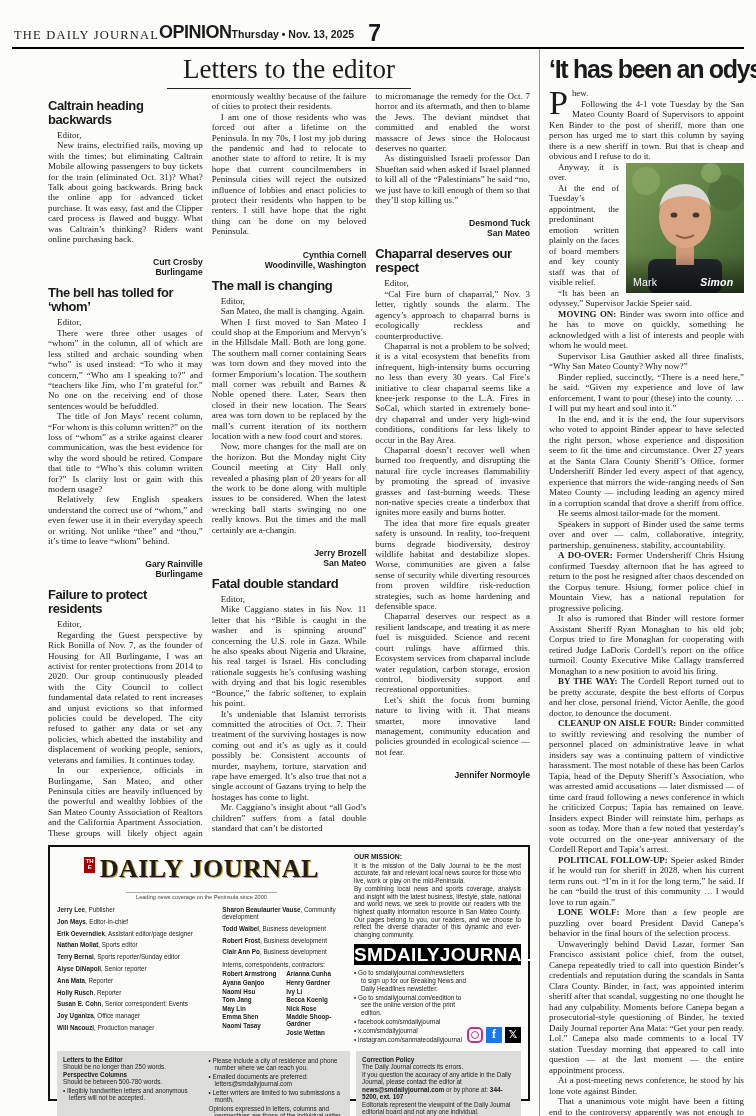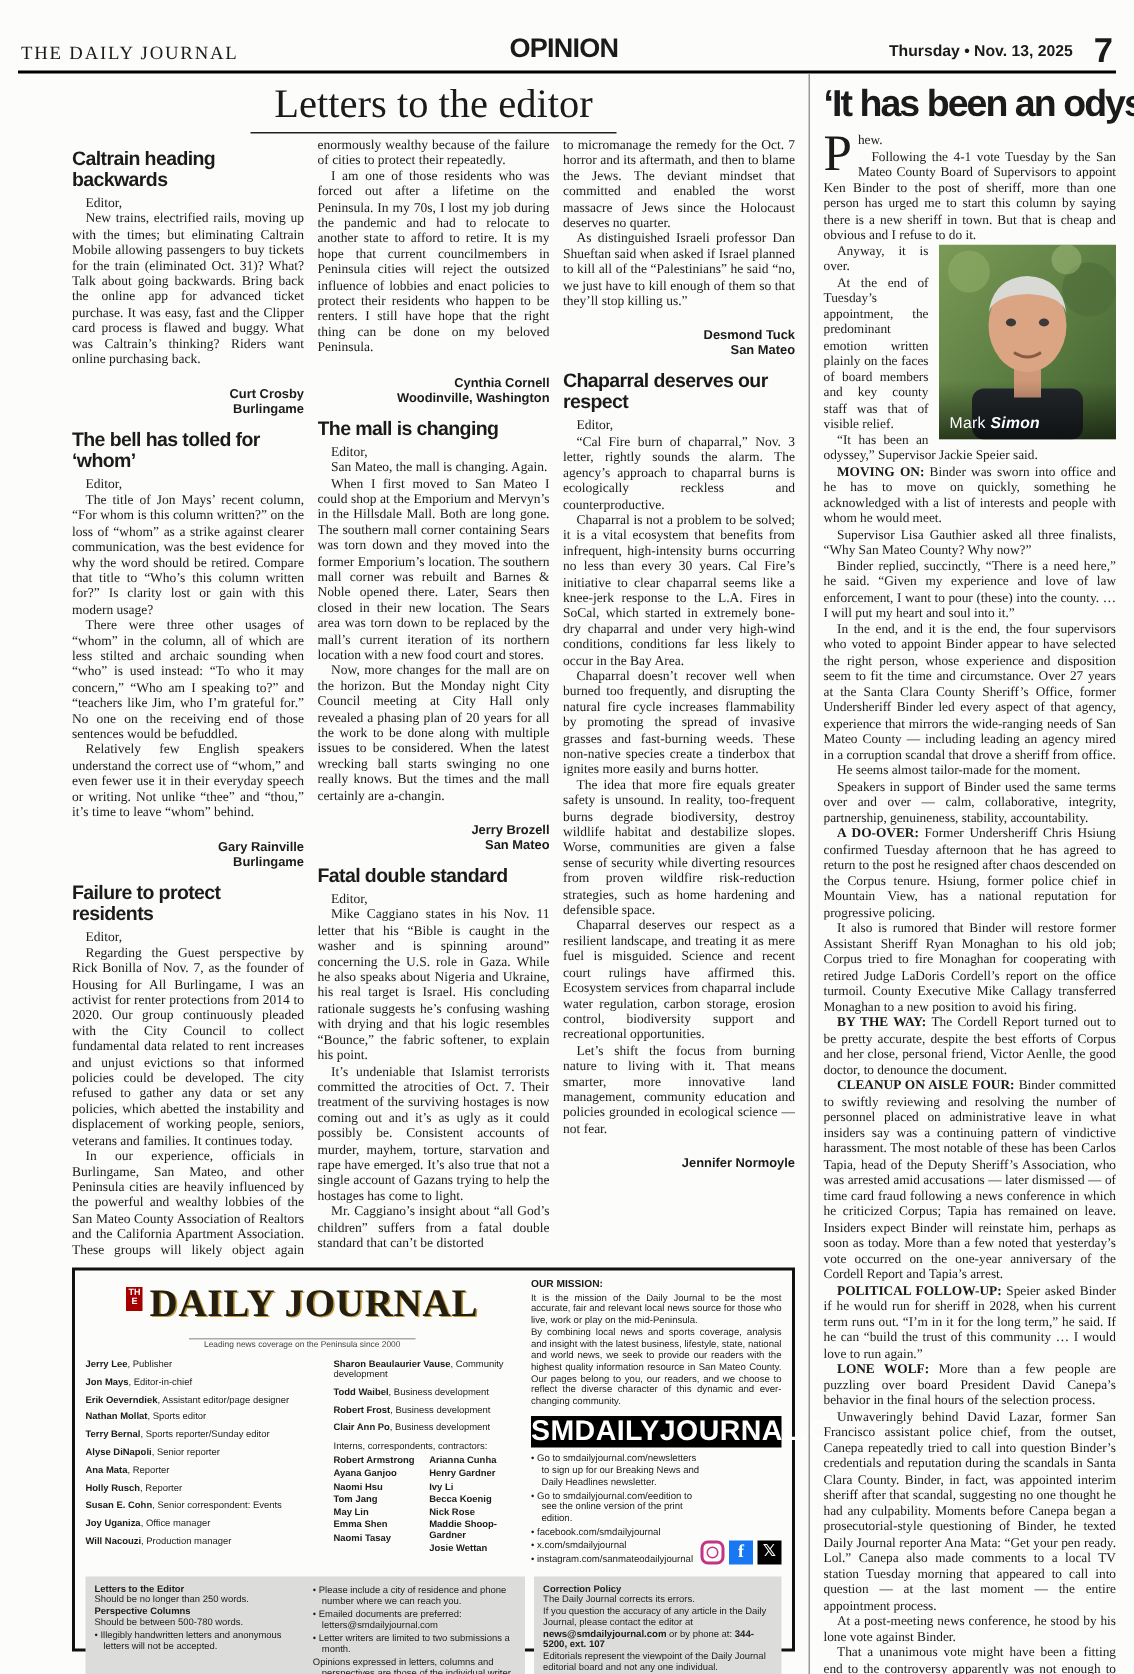--- a/index.html
+++ b/index.html
@@ -1,20 +1,20 @@
 <!DOCTYPE html>
 <html><head>
 <meta charset="utf-8">
 <style>
   html,body{margin:0;padding:0;background:#dcdcdc;}
   .page{width:756px;height:1116px;margin:0 auto;background:#fcfcfa;color:#1b1b1b;
         font-family:"Liberation Serif","DejaVu Serif",serif;box-sizing:border-box;
         padding:8px 12px 4px;overflow:hidden;position:relative;}
   
-  .topbar{display:flex;align-items:flex-end;justify-content:space-between;padding:14px 2px 3px;}
+  .topbar{display:flex;align-items:flex-end;justify-content:flex-start;padding:14px 2px 3px;}
   .paper-name{font-size:12.5px;letter-spacing:1.2px;}
   .section-title{font-family:"Liberation Sans","DejaVu Sans",sans-serif;font-weight:bold;
         font-size:18px;letter-spacing:-0.5px;}
   .dateline{display:flex;align-items:flex-end;gap:14px;font-family:"Liberation Sans",sans-serif;font-weight:bold;}
   .date{font-size:10.5px;padding-bottom:3px;}
   .pagenum{font-size:23px;line-height:20px;}
   .top-rule{border-top:2.5px solid #000;margin:1px 0 0;}
   
   .content{display:flex;align-items:stretch;}
   .left-region{width:482px;margin-left:36px;}
@@ -36,21 +36,21 @@
   .cbody{font-size:8.9px;line-height:10.5px;text-align:justify;}
   .cbody p{margin:0;text-indent:9px;}
   .cbody p.noindent{text-indent:0;}
   .lead{font-weight:bold;}
   .lead:not(:empty)::after{content:" ";}
   .dropcap{float:left;font-size:34px;line-height:27px;padding:1px 4px 0 0;}
   .photo{float:right;width:118px;margin:1px 0 3px 7px;position:relative;}
   .photo svg{display:block;width:118px;height:130px;}
   .photo .caption{position:absolute;left:7px;bottom:5px;color:#fff;
         font-family:"Liberation Sans",sans-serif;font-size:10.5px;letter-spacing:0.2px;}
-  .caption .cap-b{font-weight:bold;font-style:italic;}
+  .caption .cap-b{font-weight:bold;font-style:italic;margin-left:40px;}
   .bio{margin-top:11px;font-style:italic;}
   
   .masthead-box{border:2px solid #111;margin-top:6px;height:256px;box-sizing:border-box;
         padding:5px 7px;font-family:"Liberation Sans","DejaVu Sans",sans-serif;}
   .mb-top{display:flex;gap:8px;}
   .mb-left{width:64%;}
   .mb-right{width:36%;font-size:6.4px;line-height:7.7px;text-align:justify;}
   .logo-row{text-align:center;margin:2px 0 1px;}
   .the-block{display:inline-block;vertical-align:8px;width:9px;background:#a50000;color:#fff;
         font-weight:bold;font-size:6px;line-height:5.8px;word-break:break-all;padding:2px 1px;text-align:center;}
@@ -118,39 +118,39 @@
             <p class="sal">Editor,</p>
             <p>New trains, electrified rails, moving up with the times; but eliminating Caltrain Mobile allowing passengers to buy tickets for the train (eliminated Oct. 31)? What? Talk about going backwards. Bring back the online app for advanced ticket purchase. It was easy, fast and the Clipper card process is flawed and buggy. What was Caltrain’s thinking? Riders want online purchasing back.</p>
             <div class="sig">
               <div>Curt Crosby</div>
               <div>Burlingame</div>
             </div>
           </div>
           <div>
             <h2>The bell has tolled for ‘whom’</h2>
             <p class="sal">Editor,</p>
+            <p>There were three other usages of “whom” in the column, all of which are less stilted and archaic sounding when “who” is used instead: “To who it may concern,” “Who am I speaking to?” and “teachers like Jim, who I’m grateful for.” No one on the receiving end of those sentences would be befuddled.</p>
             <p>The title of Jon Mays’ recent column, “For whom is this column written?” on the loss of “whom” as a strike against clearer communication, was the best evidence for why the word should be retired. Compare that title to “Who’s this column written for?” Is clarity lost or gain with this modern usage?</p>
-            <p>There were three other usages of “whom” in the column, all of which are less stilted and archaic sounding when “who” is used instead: “To who it may concern,” “Who am I speaking to?” and “teachers like Jim, who I’m grateful for.” No one on the receiving end of those sentences would be befuddled.</p>
             <p>Relatively few English speakers understand the correct use of “whom,” and even fewer use it in their everyday speech or writing. Not unlike “thee” and “thou,” it’s time to leave “whom” behind.</p>
             <div class="sig">
               <div>Gary Rainville</div>
               <div>Burlingame</div>
             </div>
           </div>
           <div>
             <h2>Failure to protect residents</h2>
             <p class="sal">Editor,</p>
             <p>Regarding the Guest perspective by Rick Bonilla of Nov. 7, as the founder of Housing for All Burlingame, I was an activist for renter protections from 2014 to 2020. Our group continuously pleaded with the City Council to collect fundamental data related to rent increases and unjust evictions so that informed policies could be developed. The city refused to gather any data or set any policies, which abetted the instability and displacement of working people, seniors, veterans and families. It continues today.</p>
             <p>In our experience, officials in Burlingame, San Mateo, and other Peninsula cities are heavily influenced by the powerful and wealthy lobbies of the San Mateo County Association of Realtors and the California Apartment Association. These groups will likely object again under the guise of protections of “mom-and-pop” landlords, when in fact the majority of those moms and pops and corporate owners of rental property on the Peninsula became</p>
           </div>
         </div>
 
         <div class="lcol">
           <div>
-            <p class="cont">enormously wealthy because of the failure of cities to protect their repeatedly.</p>
+            <p class="cont">enormously wealthy because of the failure of cities to protect their residents.</p>
             <p>I am one of those residents who was forced out after a lifetime on the Peninsula. In my 70s, I lost my job during the pandemic and had to relocate to another state to afford to retire. It is my hope that current councilmembers in Peninsula cities will reject the outsized influence of lobbies and enact policies to protect their residents who happen to be renters. I still have hope that the right thing can be done on my beloved Peninsula.</p>
             <div class="sig">
               <div>Cynthia Cornell</div>
               <div>Woodinville, Washington</div>
             </div>
           </div>
           <div>
             <h2>The mall is changing</h2>
             <p class="sal">Editor,</p>
             <p>San Mateo, the mall is changing. Again.</p>

